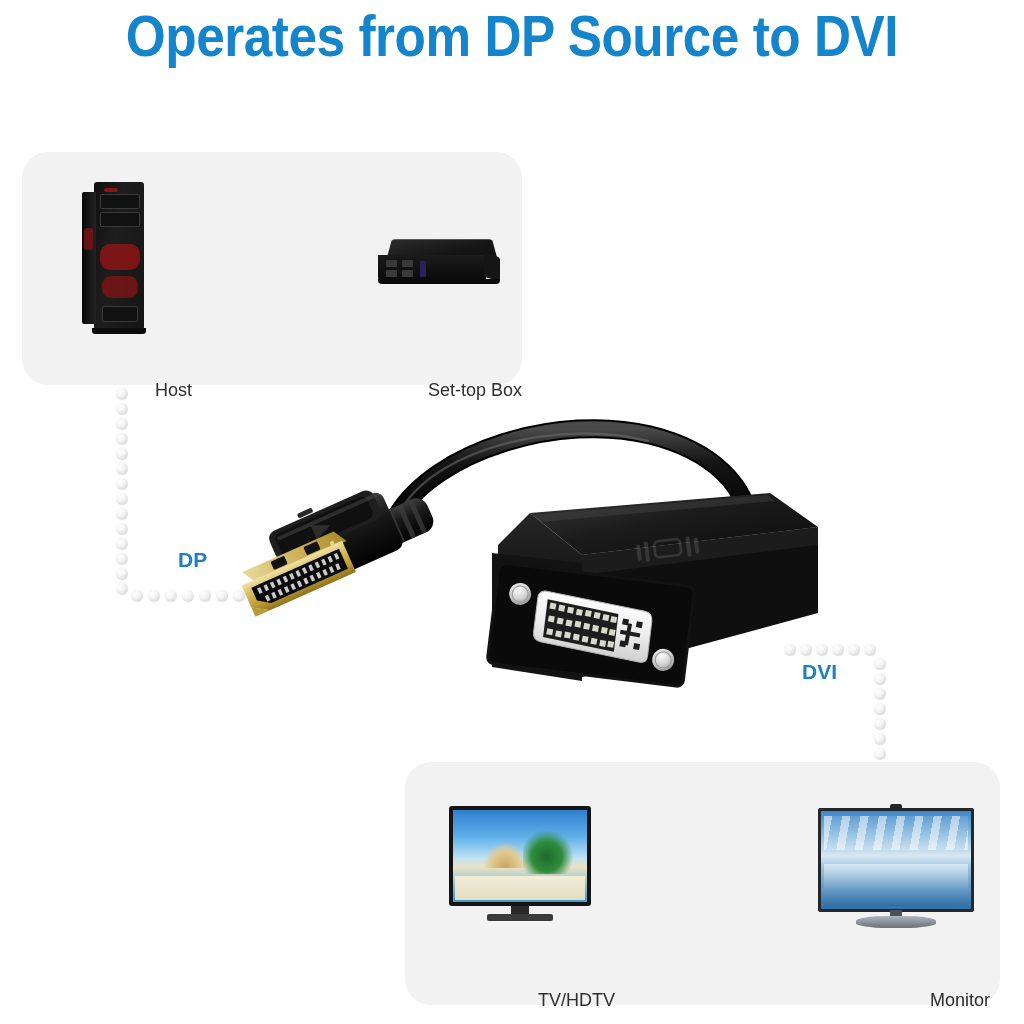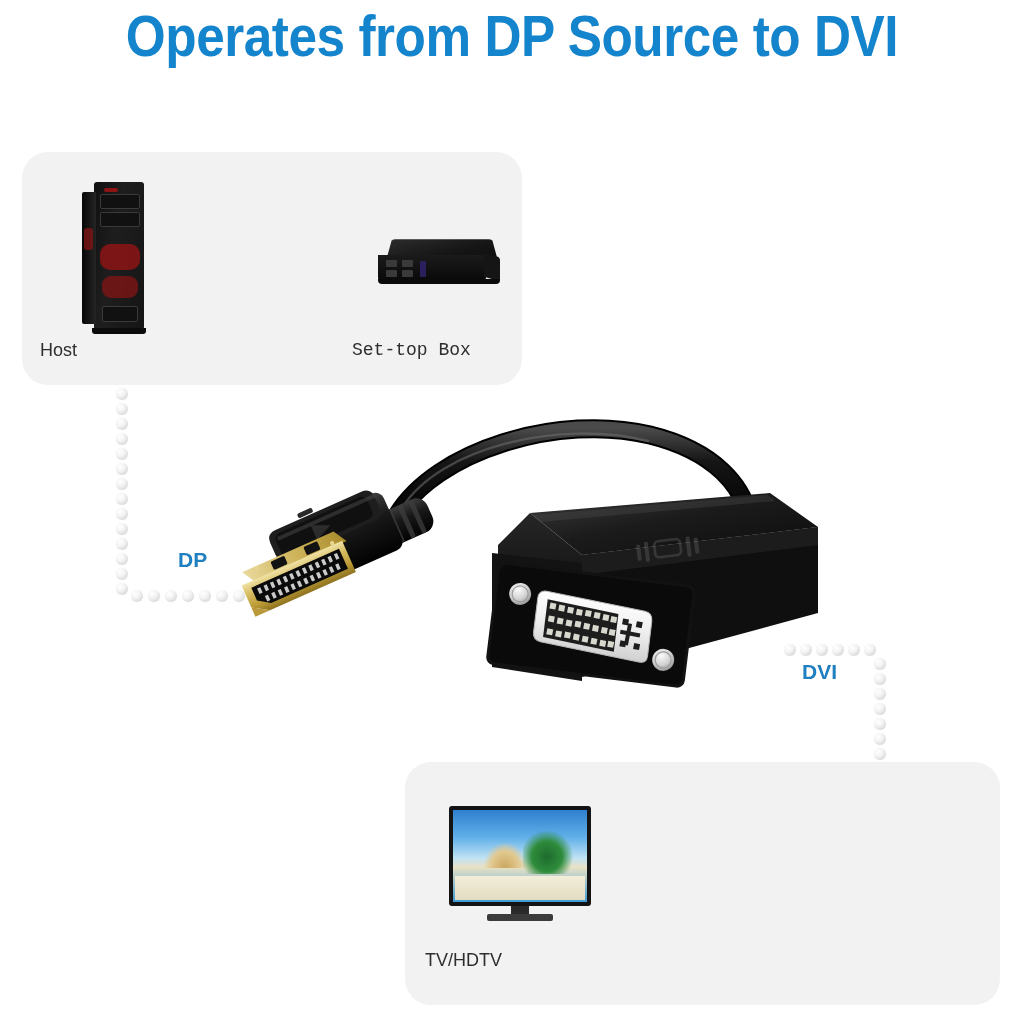--- a/index.html
+++ b/index.html
@@ -60,24 +60,25 @@
   }
   .device-art {
     position: absolute;
     left: 0;
     right: 0;
   }
   .device-label {
     position: absolute;
     left: 0;
     right: 0;
-    text-align: left;
+    text-align: right;
     font-size: 18px;
     color: #2e2e2e;
     white-space: nowrap;
+    margin-top: 40px;
   }
   #panel-sources .device-label { top: 188px; }
   #panel-displays .device-label { top: 188px; }
 
   
   .dot {
     position: absolute;
     width: 12px;
     height: 12px;
     border-radius: 50%;
@@ -163,21 +164,21 @@
           <div class="tower-accent" style="left:20px;top:94px;width:36px;height:22px;border-radius:9px;opacity:.7;"></div>
           <div class="tower-accent" style="left:2px;top:46px;width:9px;height:22px;border-radius:3px;opacity:.7;"></div>
           <div class="tower-bay" style="left:20px;top:124px;width:34px;height:14px;"></div>
           <div style="position:absolute;left:10px;top:146px;width:54px;height:6px;background:#0c0c0c;border-radius:0 0 3px 3px;"></div>
         </div>
       </div>
       <div class="device-label">Host</div>
     </div>
 
 
-    <div class="device" style="left:330px;width:170px;font-family:Liberation Mono, monospace;">
+    <div class="device" style="left:330px;width:170px;">
       <div class="device-art" style="top:75px;height:95px;">
         <div style="position:absolute;left:20px;top:0;width:132px;height:78px;">
           <div class="stb-top" style="left:14px;top:0;width:112px;height:34px;
                background:linear-gradient(160deg,#2c2c2c 0%,#161616 60%,#0e0e0e 100%);
                transform:perspective(200px) rotateX(44deg);transform-origin:bottom;"></div>
           <div class="stb-front" style="left:6px;top:28px;width:108px;height:26px;
                background:linear-gradient(180deg,#1b1b1b 0%,#090909 100%);"></div>
           <div style="position:absolute;left:112px;top:28px;width:16px;height:24px;background:#151515;
                transform:skewY(16deg);border-radius:0 3px 3px 0;"></div>
           <div class="stb-port" style="left:14px;top:33px;width:11px;height:7px;"></div>
@@ -207,20 +208,38 @@
           <div class="tv-screen" style="left:6px;top:70px;width:130px;height:24px;
                background:linear-gradient(180deg,#f2eed9 0%,#e3dcc1 100%);"></div>
           <div class="tv-stand-neck" style="left:62px;top:100px;width:18px;height:10px;"></div>
           <div class="tv-stand-base" style="left:38px;top:108px;width:66px;height:7px;"></div>
         </div>
       </div>
       <div class="device-label">TV/HDTV</div>
     </div>
 
 
+    <div class="device" style="left:395px;width:190px;">
+      <div class="device-art" style="top:42px;height:140px;">
+        <div style="position:absolute;left:18px;top:0;width:156px;height:128px;">
+          <div class="mon-bezel" style="left:0;top:4px;width:156px;height:104px;"></div>
+          <div class="mon-screen" style="left:3px;top:7px;width:150px;height:98px;
+               background:linear-gradient(180deg,#3e86c8 0%,#86b8de 22%,#d8e8f3 46%,#9cc3de 58%,#2f6fa8 100%);"></div>
+          <div class="mon-screen" style="left:6px;top:12px;width:144px;height:34px;
+               background:repeating-linear-gradient(100deg, rgba(255,255,255,.75) 0 8px, rgba(255,255,255,.15) 8px 18px);opacity:.75;"></div>
+          <div class="mon-screen" style="left:6px;top:60px;width:144px;height:42px;
+               background:linear-gradient(180deg, rgba(255,255,255,.55) 0%, rgba(120,175,215,.25) 60%, rgba(40,100,150,.35) 100%);"></div>
+          <div style="position:absolute;left:72px;top:0;width:12px;height:6px;background:#23282d;border-radius:2px 2px 0 0;"></div>
+          <div class="mon-stand" style="left:72px;top:106px;width:12px;height:10px;"></div>
+          <div class="mon-foot" style="left:38px;top:112px;width:80px;height:12px;
+               background:linear-gradient(180deg,#aeb6bd 0%,#6a7178 100%);"></div>
+        </div>
+      </div>
+      <div class="device-label">Monitor</div>
+    </div>
   </div>
 
   <div id="path-dp">
     <div class="dot" style="left:116px;top:388px;"></div>
     <div class="dot" style="left:116px;top:403px;"></div>
     <div class="dot" style="left:116px;top:418px;"></div>
     <div class="dot" style="left:116px;top:433px;"></div>
     <div class="dot" style="left:116px;top:448px;"></div>
     <div class="dot" style="left:116px;top:463px;"></div>
     <div class="dot" style="left:116px;top:478px;"></div>

